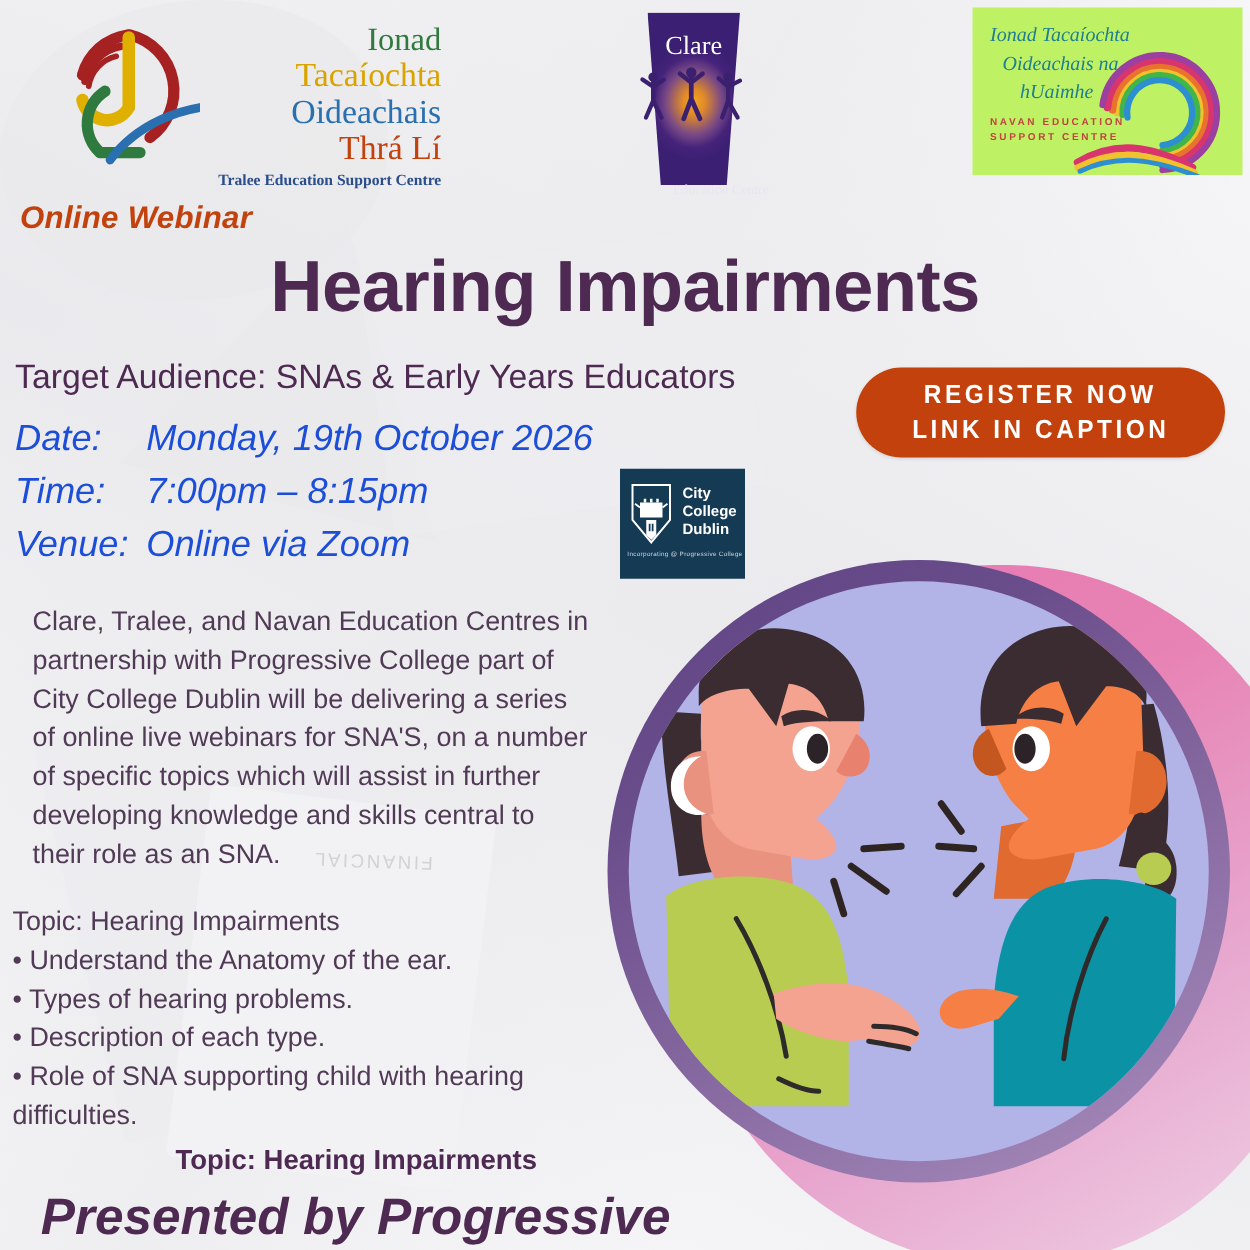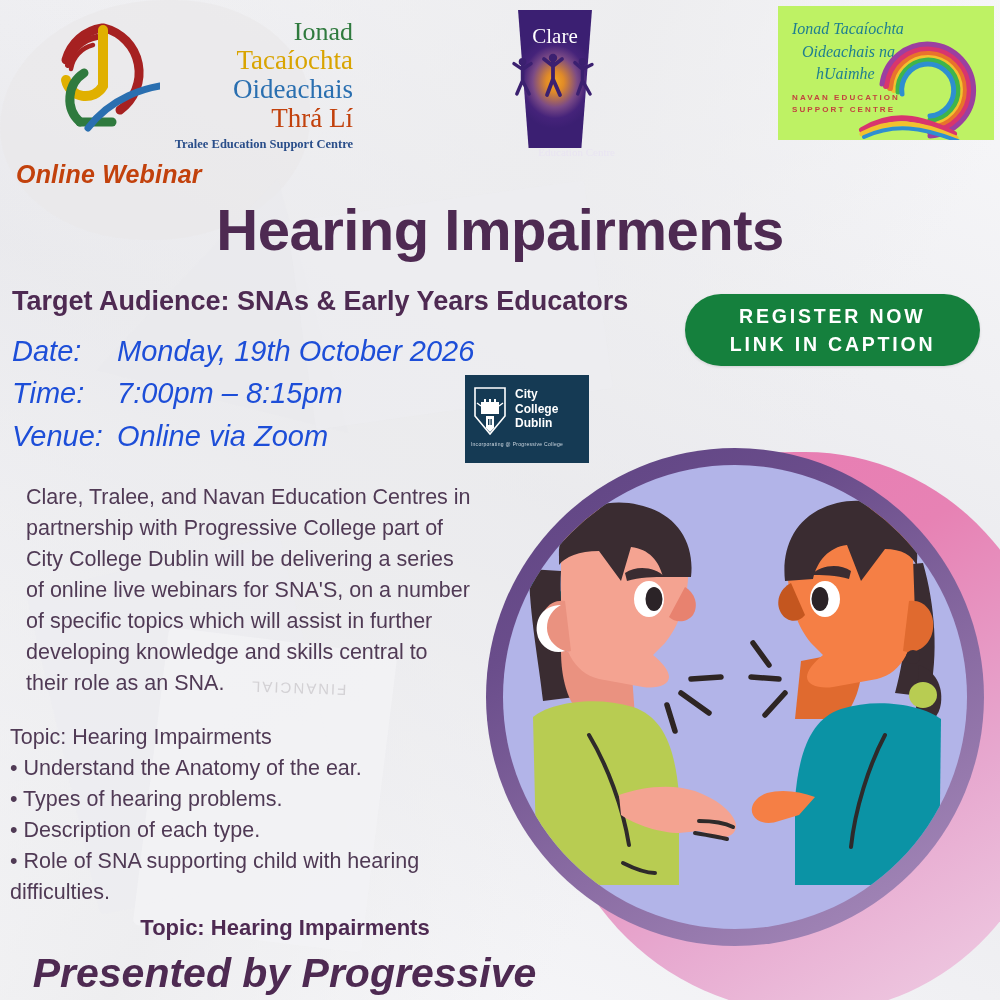--- a/index.html
+++ b/index.html
@@ -87,21 +87,21 @@
   .kicker{
     position:absolute; left:16px; top:160px;
     font-size:25px; font-weight:bold; font-style:italic; color:#c2410c; letter-spacing:.2px;
   }
   .title{
     position:absolute; left:0; top:196px; width:1000px; text-align:center;
     font-size:58px; font-weight:bold; color:#4e2a52; letter-spacing:-.5px;
   }
   .audience{
     position:absolute; left:12px; top:286px;
-    font-size:27px; font-weight:bold; color:#4e2a52;
+    font-size:27px; font-weight:normal; color:#4e2a52;
   }
 
   .details{ position:absolute; left:12px; top:330px; width:520px; color:#1d4ed8; }
   .drow{ display:flex; font-style:italic; font-size:29px; line-height:1.46; }
   .dlabel{ width:105px; flex:0 0 105px; }
   .dval{ flex:1; }
 
   .para{
     position:absolute; left:10px; top:466px; width:478px;
     font-size:21.5px; line-height:1.445; color:#503a55;
@@ -119,32 +119,32 @@
     font-size:22px; font-weight:bold; color:#4e2a52;
   }
   .presented{
     position:absolute; left:12px; top:950px; width:545px; text-align:center;
     font-size:41px; font-weight:bold; font-style:italic; color:#4e2a52;
   }
 
   
   .register{
     position:absolute; left:685px; top:294px; width:295px; height:72px;
-    background:#15803d; border-radius:40px;
+    background:#c2410c; border-radius:40px;
     display:flex; flex-direction:column; align-items:center; justify-content:center;
     box-shadow:0 1px 3px rgba(0,0,0,.12);
   }
   .register span{
     color:#fff; font-size:21px; font-weight:bold; letter-spacing:3px;
     line-height:1.32; transform:scaleX(.93); white-space:nowrap;
   }
 
   
   .ccd{
-    position:absolute; left:465px; top:375px; width:124px; height:88px;
+    position:absolute; left:496px; top:375px; width:100px; height:88px;
     background:#153a54; display:flex; align-items:center; justify-content:flex-start;
   }
   .ccd-inner{ position:relative; width:104px; height:70px; }
   .ccd-shield{ position:absolute; left:8px; top:2px; width:34px; height:50px; }
   .ccd-txt{ position:absolute; left:50px; top:3px; color:#fff; font-size:12px; font-weight:bold; line-height:1.22; }
   .ccd-txt span{ display:block; }
   .ccd-sub{ position:absolute; left:0; top:57px; width:104px; text-align:center;
     color:#cfd9e2; font-size:5px; letter-spacing:.3px; }
 
   

